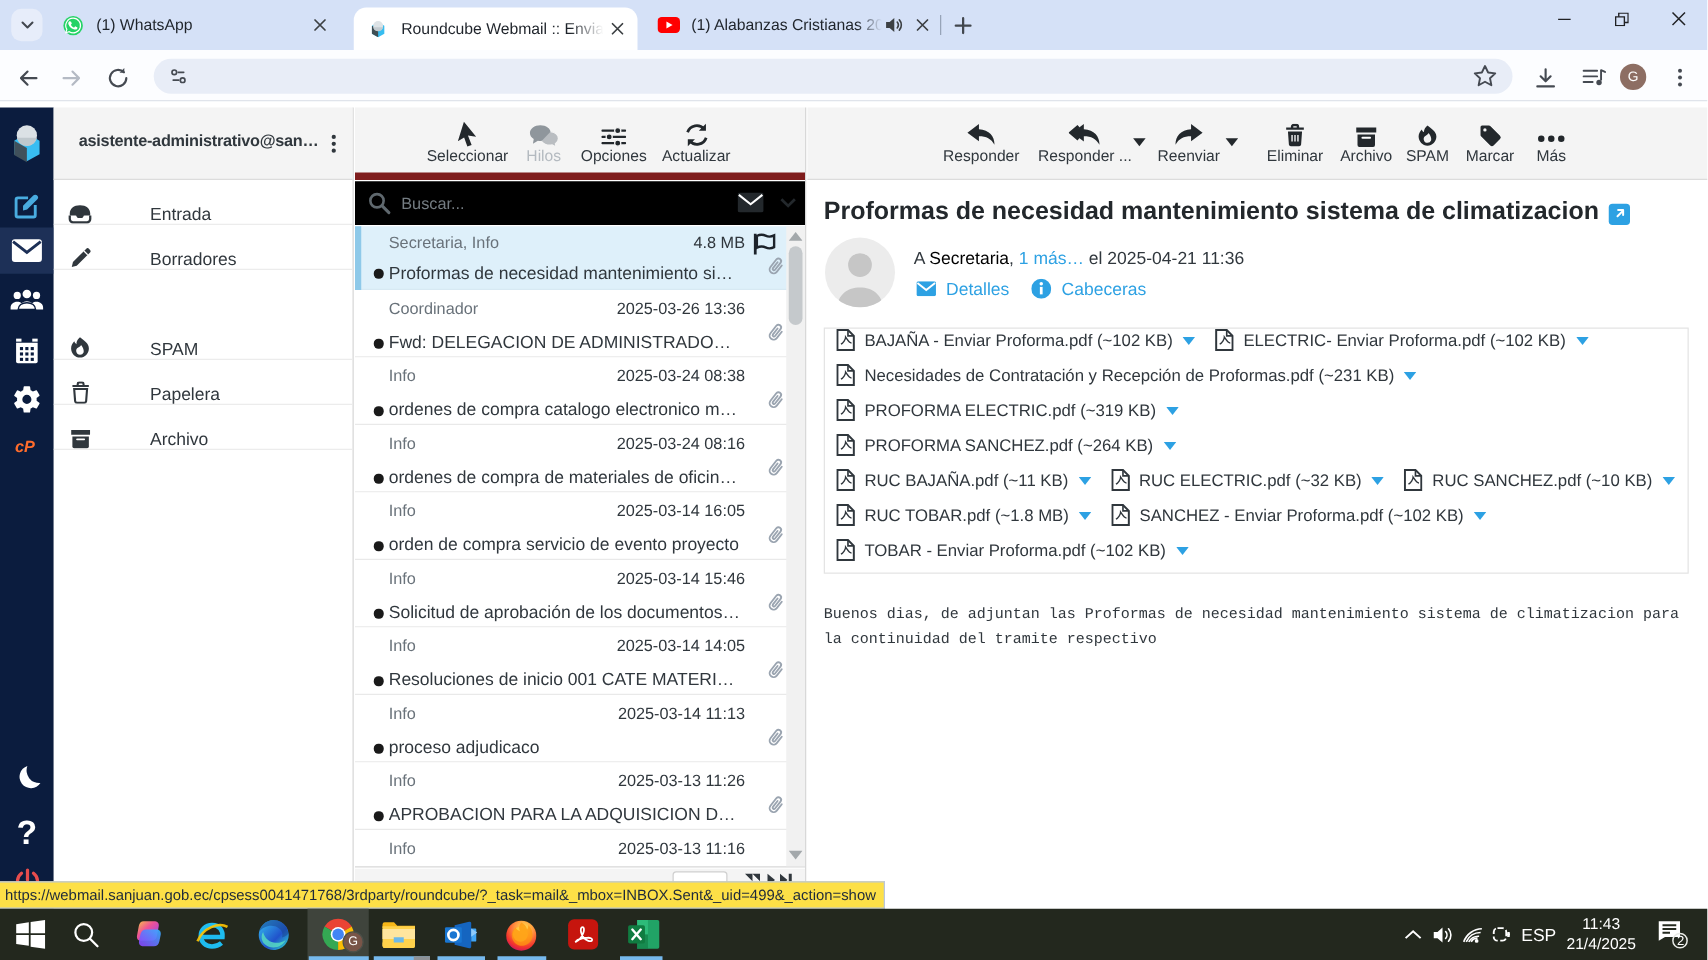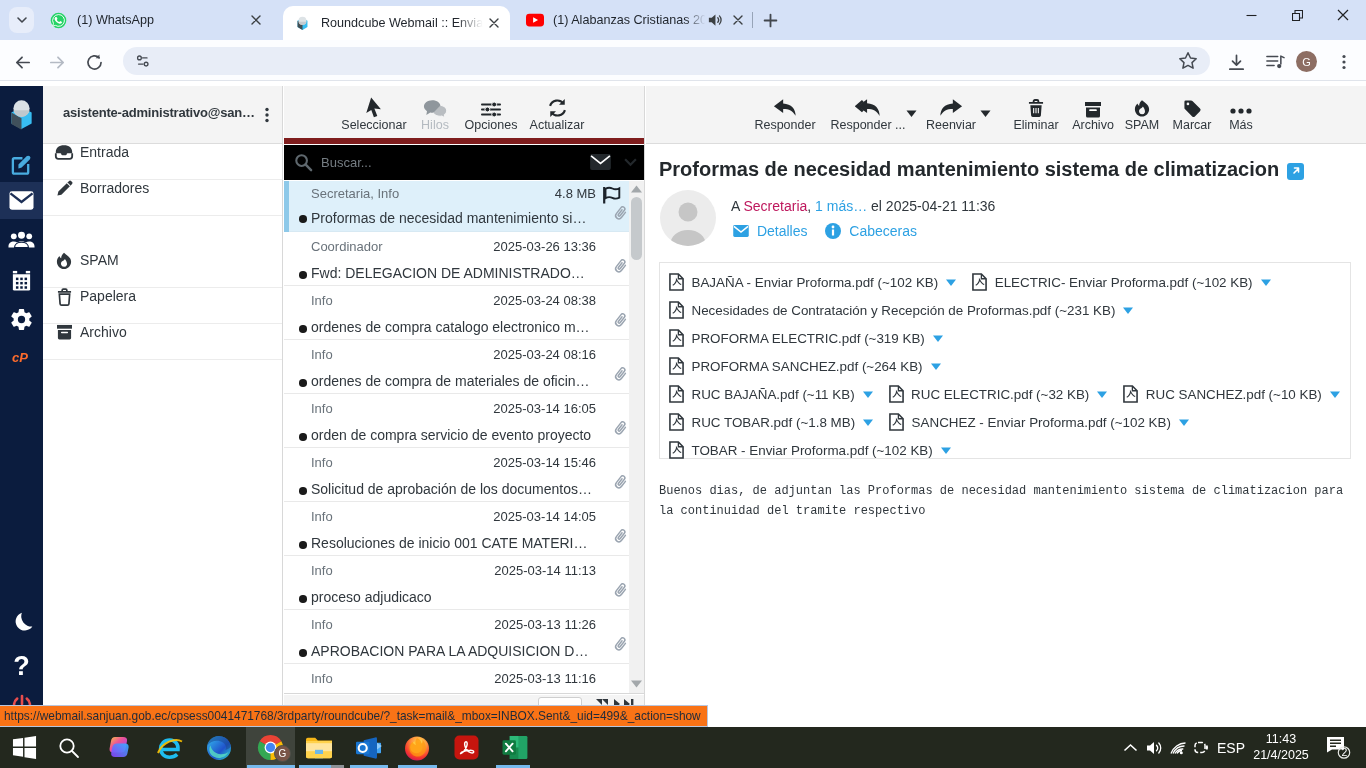--- a/index.html
+++ b/index.html
@@ -22,45 +22,45 @@
 .navico { position:absolute; top:5px; width:34px; height:34px; display:flex; align-items:center; justify-content:center; }
 #omnibox { position:absolute; left:123px; top:7px; width:1087px; height:28px; border-radius:14px; background:#e8edf7; display:flex; align-items:center; }
 #urltext { font-size:14px; color:#2b3442; margin-left:9px; white-space:nowrap; letter-spacing:-0.1px; }
 
 
 #app { position:absolute; left:0; top:86px; width:1366px; height:641px; background:#fff; }
 #side { position:absolute; left:0; top:0; width:43px; height:641px; background:#0b1c3e; }
 .sideico { position:absolute; left:0; width:43px; display:flex; justify-content:center; }
 #folders { position:absolute; left:43px; top:0; width:240px; height:641px; background:#fff; border-right:1px solid #d8d8d8; }
 #acchdr { position:absolute; left:0; top:0; width:239px; height:58px; background:#f4f4f4; border-bottom:1px solid #dcdcdc; }
-.folder { position:absolute; left:0; width:239px; height:36px; border-bottom:1px solid #ececec; display:flex; align-items:flex-start; }
+.folder { position:absolute; left:0; width:239px; height:36px; border-bottom:1px solid #ececec; display:flex; align-items:flex-end;gap:40px; }
 .folder .fico { width:20px; margin-left:11px; display:flex; justify-content:center; }
 .folder .ftxt { margin-left:6px; font-size:14px; color:#30373d; }
 
 #list { position:absolute; left:284px; top:0; width:361px; height:641px; background:#fff; border-right:1px solid #d8d8d8; }
 #listbar { position:absolute; left:0; top:0; width:360px; height:58px; background:#f4f4f4; border-bottom:6px solid #7f1d1d; }
 .tbtn { position:absolute; top:4px; text-align:center; color:#30373d; font-size:12.5px; }
 .tbtn .ticon { height:28px; display:flex; align-items:flex-end; justify-content:center; }
 #searchrow { position:absolute; left:0; top:59px; width:360px; height:35px; background:#000000; }
 .mrow { position:absolute; left:0; width:360px; height:54px; border-bottom:1px solid #e9e9e9; background:#fff; }
 .mrow .sender { position:absolute; left:27px; top:7px; font-size:13px; color:#69727a; }
 .mrow .mdate { position:absolute; right:48px; top:7px; font-size:13px; color:#30373d; }
 .mrow .subj { position:absolute; left:27px; top:33px; font-size:14px; color:#30373d; white-space:nowrap; overflow:hidden; text-overflow:ellipsis; max-width:282px; }
 .mrow .dot { position:absolute; left:15px; top:39px; width:7.5px; height:7.5px; border-radius:50%; background:#1a1a1a; }
 .mrow .clip { position:absolute; right:15px; top:25px; }
 
 #read { position:absolute; left:646px; top:0; width:720px; height:641px; background:#fff; }
 #readbar { position:absolute; left:0; top:0; width:720px; height:58px; background:#f4f4f4; border-bottom:1px solid #dcdcdc; }
 
 
-#statusbar { position:absolute; left:0; top:705px; width:708px; height:22px; background:#f97316; border:1px solid #b9c6dd; border-left:none; white-space:nowrap; overflow:hidden; font-size:11.9px; color:#1e2a3a; line-height:20px; padding-left:4px; }
+#statusbar { position:absolute; left:0; top:705px; width:708px; height:22px; background:#fde047; border:1px solid #b9c6dd; border-left:none; white-space:nowrap; overflow:hidden; font-size:11.9px; color:#1e2a3a; line-height:20px; padding-left:4px; }
 #taskbar { position:absolute; left:0; top:727px; width:1366px; height:41px; background:#23281e; }
 .tkico { position:absolute; top:0; width:46px; height:41px; display:flex; align-items:center; justify-content:center; }
 .runline { position:absolute; top:38px; height:3px; background:#76b9ed; }
-.arow { height:28px; display:flex; align-items:flex-end; gap:16px; }
+.arow { height:28px; display:flex; align-items:flex-start; gap:16px; }
 .att { display:flex; align-items:center; font-size:13.4px; color:#30373d; white-space:nowrap; }
 .pdfi { margin-right:7.5px; }
 .crt { margin-left:8px; }
 .tray { position:absolute; top:0; height:41px; display:flex; align-items:center; justify-content:center; }
 </style>
 </head>
 <body>
 <div id="page">
   <div id="tabstrip">
     <div id="tabsearch">
@@ -576,21 +576,21 @@
           </div>
       </div>
       <div class="abs" style="left:13px;top:72px;width:640px;font-size:20px;font-weight:bold;color:#23282c;white-space:nowrap">Proformas de necesidad mantenimiento sistema de climatizacion</div>
       <div class="abs" style="left:641px;top:77px;width:17px;height:17px;background:#2da1e3;border-radius:3px"><svg width="17" height="17" viewBox="0 0 17 17">
             <path d="M7 10l4.5-4.5M7.5 5h4v4" fill="none" stroke="#fff" stroke-width="1.6" stroke-linecap="round" stroke-linejoin="round"></path>
           </svg></div>
       <div class="abs" style="left:14px;top:104px;width:56px;height:56px;border-radius:50%;background:#ececec;overflow:hidden"><svg width="56" height="56" viewBox="0 0 56 56">
             <circle cx="28" cy="22" r="9.5" fill="#c6c6c6"></circle>
             <path d="M10 56c0-10 8-16 18-16s18 6 18 16z" fill="#c6c6c6"></path>
           </svg></div>
-      <div class="abs" style="left:85px;top:112px;font-size:14px;color:#30373d">A <span style="color:#be185d">Secretaria</span>, <span style="color:#2da1e3">1 más…</span> el 2025-04-21 11:36</div>
+      <div class="abs" style="left:85px;top:112px;font-size:14px;color:#30373d">A <span style="color:#000000">Secretaria</span>, <span style="color:#2da1e3">1 más…</span> el 2025-04-21 11:36</div>
       <div class="abs" style="left:87px;top:137px;font-size:14px;color:#2da1e3">
         <svg style="vertical-align:-1px" width="16" height="12" viewBox="0 0 22 17">
             <rect width="22" height="17" rx="2" fill="#2da1e3"></rect>
             <path d="M1 2l10 8L21 2" fill="none" stroke="#fff" stroke-width="2.2"></path>
           </svg>
         <span style="margin-left:4px">Detalles</span>
         <svg style="margin-left:14px;vertical-align:-3px" width="16" height="16" viewBox="0 0 16 16">
             <circle cx="8" cy="8" r="8" fill="#2da1e3"></circle>
             <rect x="6.9" y="6.5" width="2.2" height="6" fill="#fff"></rect>
             <circle cx="8" cy="4" r="1.4" fill="#fff"></circle>

